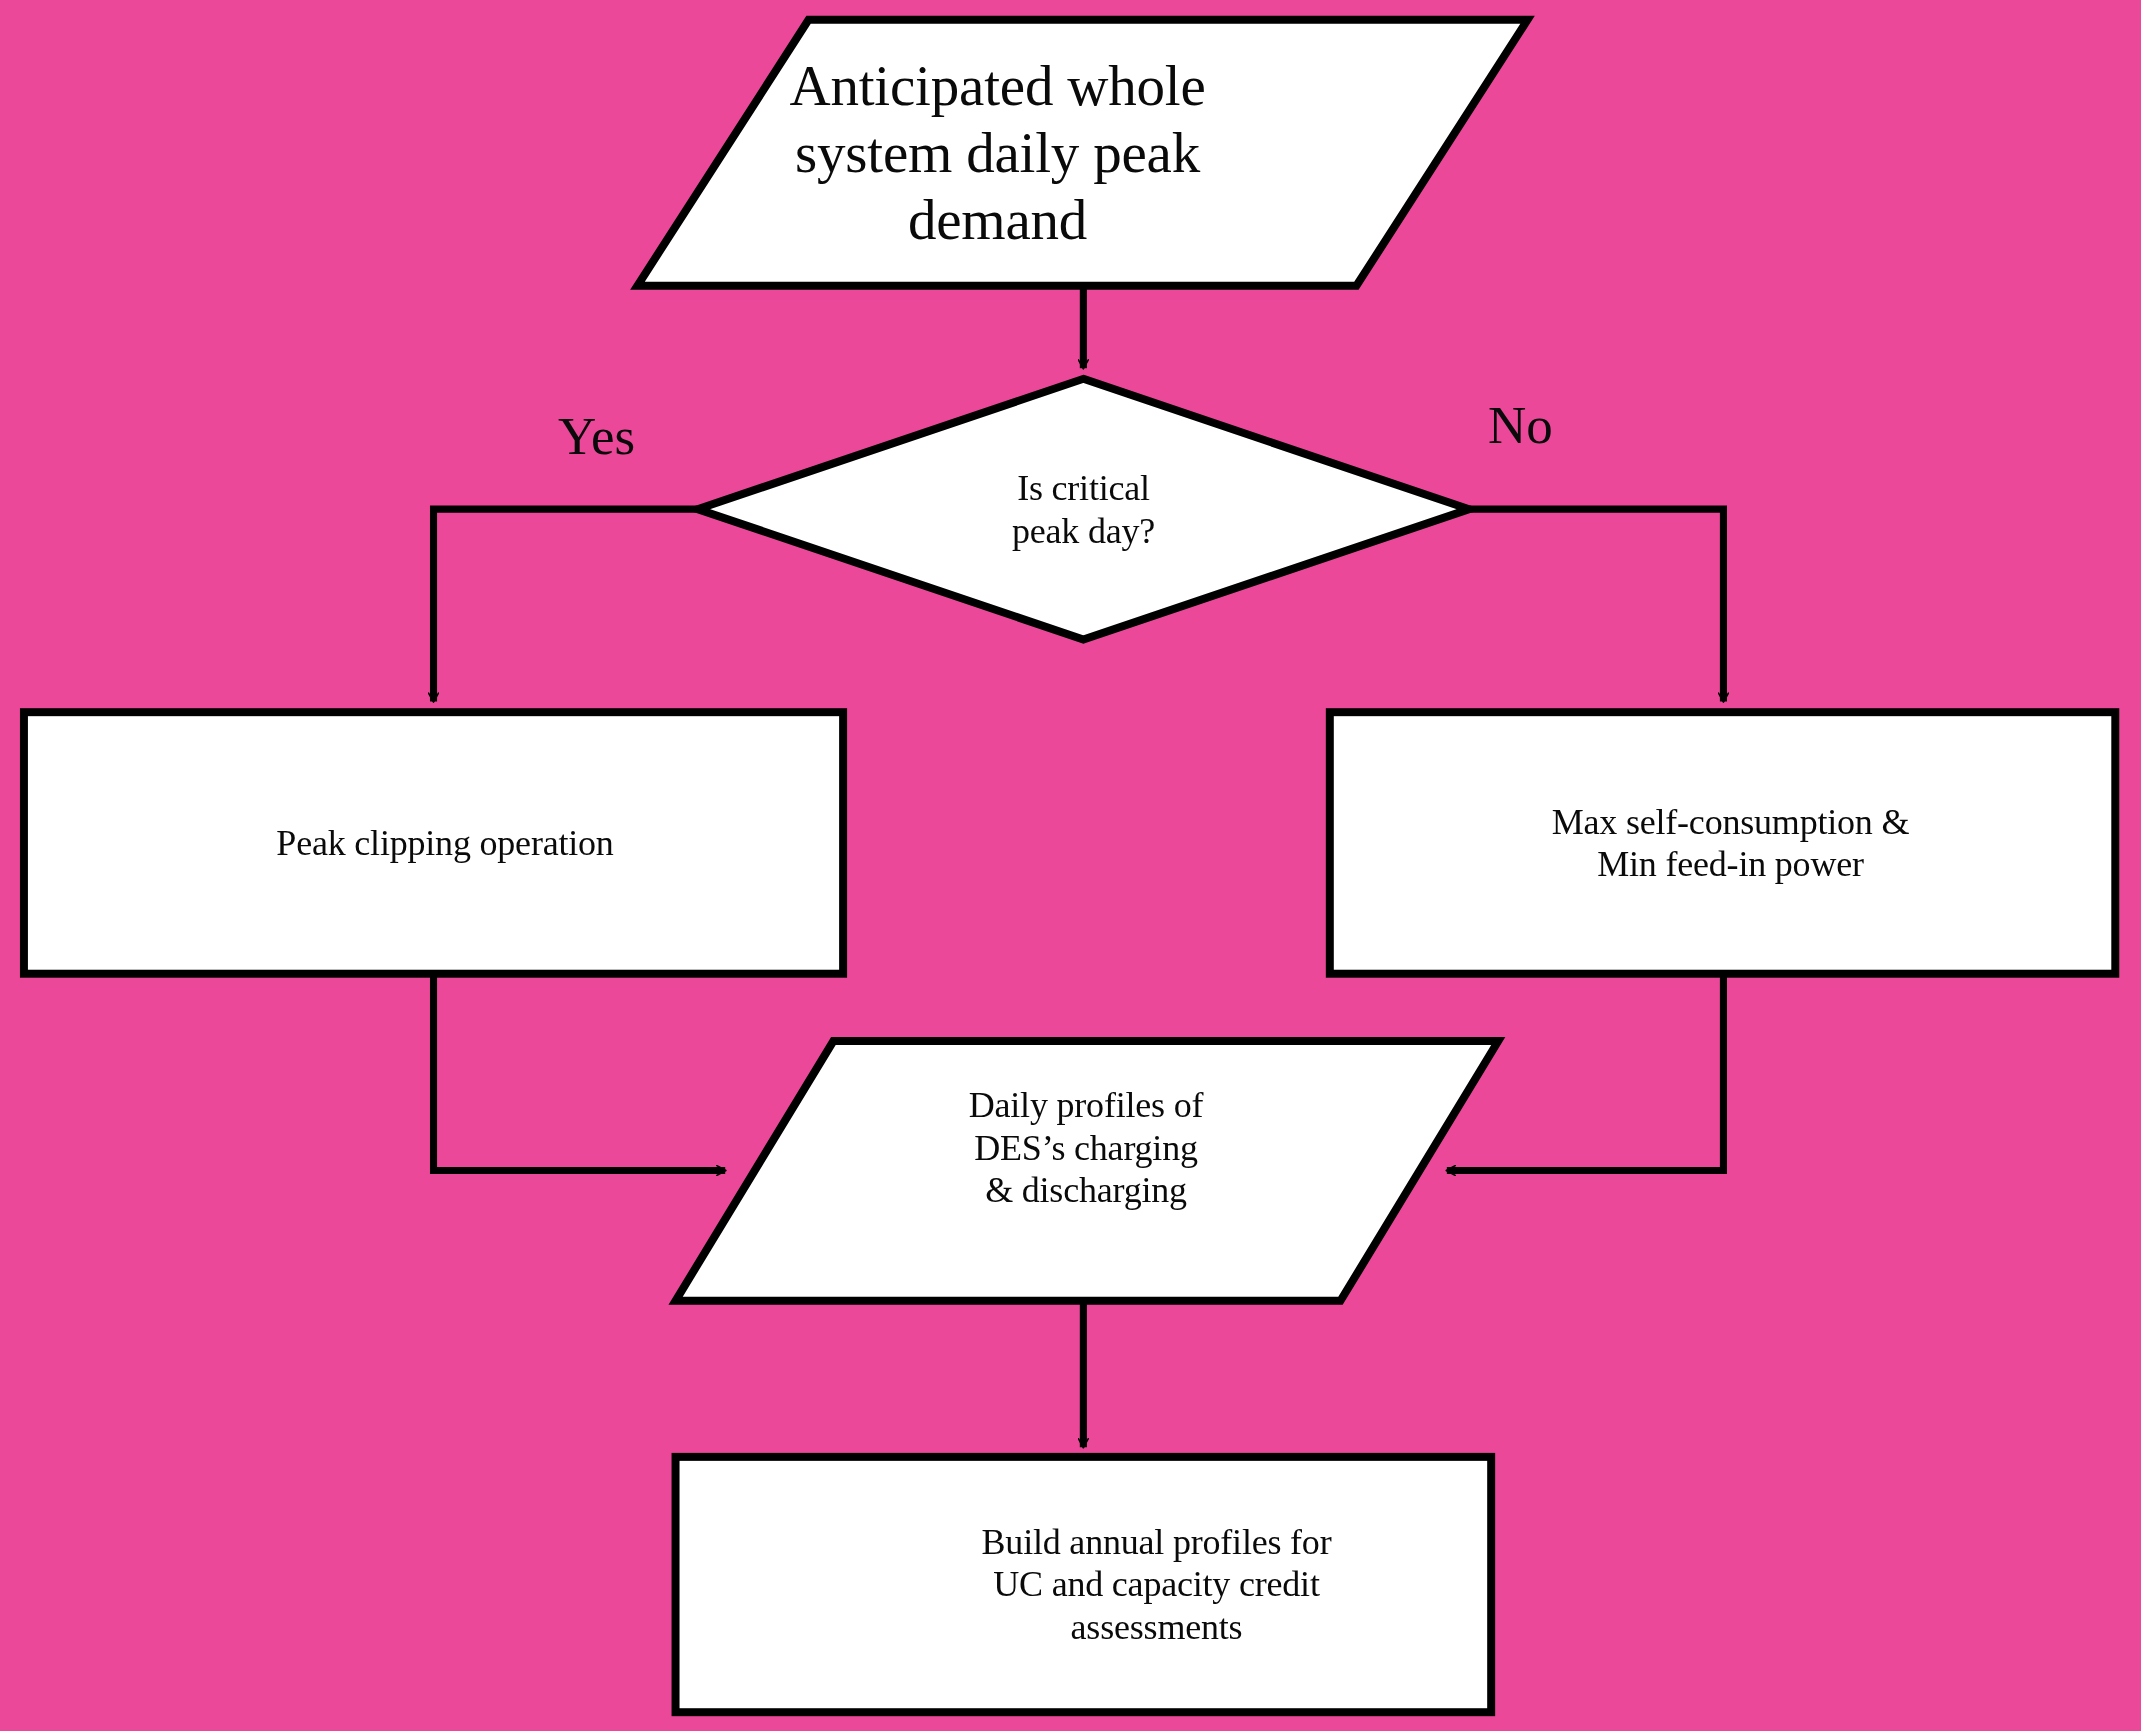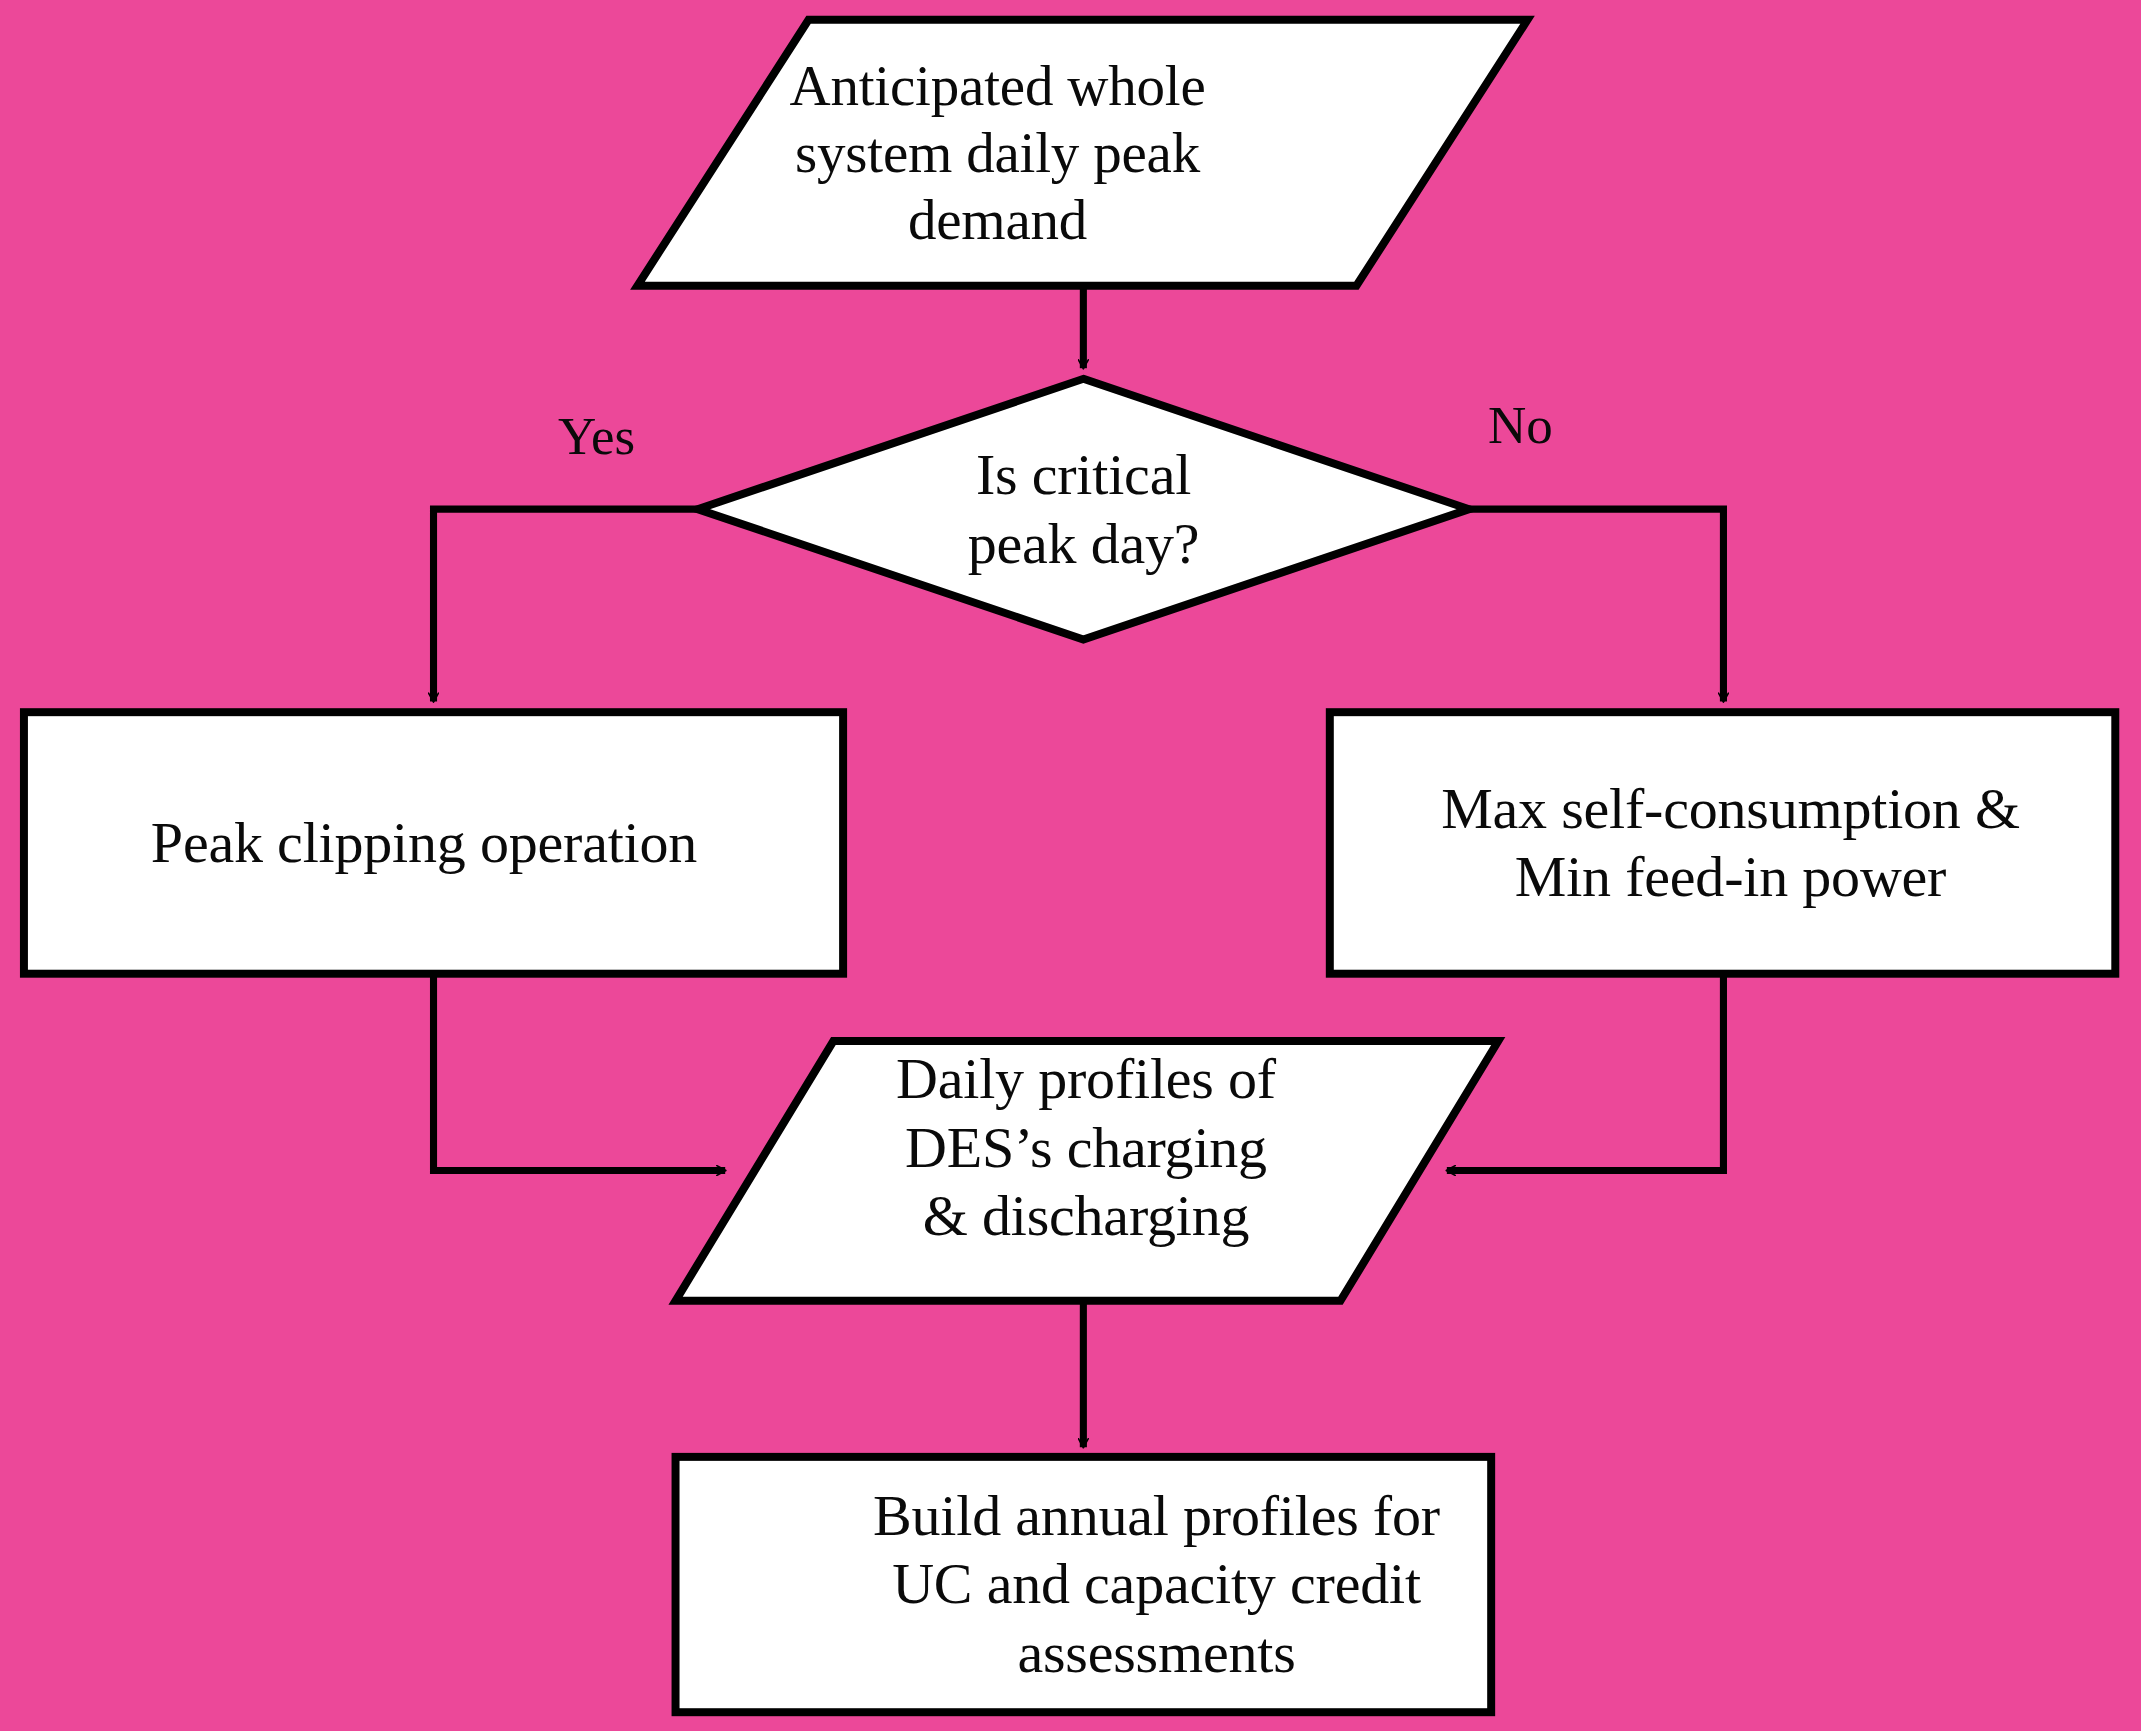--- a/index.html
+++ b/index.html
@@ -42,21 +42,21 @@
     letter-spacing: -0.2px;
   }
   .edge-label {
     position: absolute;
     font-family: "Liberation Serif", "DejaVu Serif", serif;
     color: #0a0a0a;
     line-height: 1;
     white-space: nowrap;
   }
   .sz-60 { font-size: 53px; }
-  .sz-62 { font-size: 58px; }
+  .sz-62 { font-size: 36px; }
   .sz-64 { font-size: 57px; }
 </style>
 </head>
 <body>
 
 <div id="canvas">
 
   <svg id="flow-svg" viewBox="0 0 2415 1953" xmlns="http://www.w3.org/2000/svg">
     <defs>
       <marker id="arrowhead" viewBox="0 0 14 14" refX="11.4" refY="7" markerWidth="13" markerHeight="13" orient="auto-start-reverse" markerUnits="userSpaceOnUse">
@@ -95,21 +95,21 @@
     </g>
   </svg>
 
   <div class="node-label sz-64" style="left:674px; top:19.5px; width:647px; height:266px;">Anticipated whole
 system daily peak
 demand</div>
 
   <div class="node-label sz-62" style="left:862px; top:379px; width:443px; height:261px;">Is critical
 peak day?</div>
 
-  <div class="node-label sz-62" style="left:19px; top:712px; width:810px; height:262px;">Peak clipping operation</div>
+  <div class="node-label sz-62" style="left:40px; top:712px; width:810px; height:262px;">Peak clipping operation</div>
 
   <div class="node-label sz-62" style="left:1334px; top:712px; width:777px; height:262px;margin-left:8px;">Max self-consumption &amp;
 Min feed-in power</div>
 
   <div class="node-label sz-62" style="left:798px; top:1018px; width:576px; height:260px;">Daily profiles of
 DES’s charging
 &amp; discharging</div>
 
   <div class="node-label sz-62" style="left:679px; top:1457px; width:955px; height:255px;">Build annual profiles for
 UC and capacity credit

